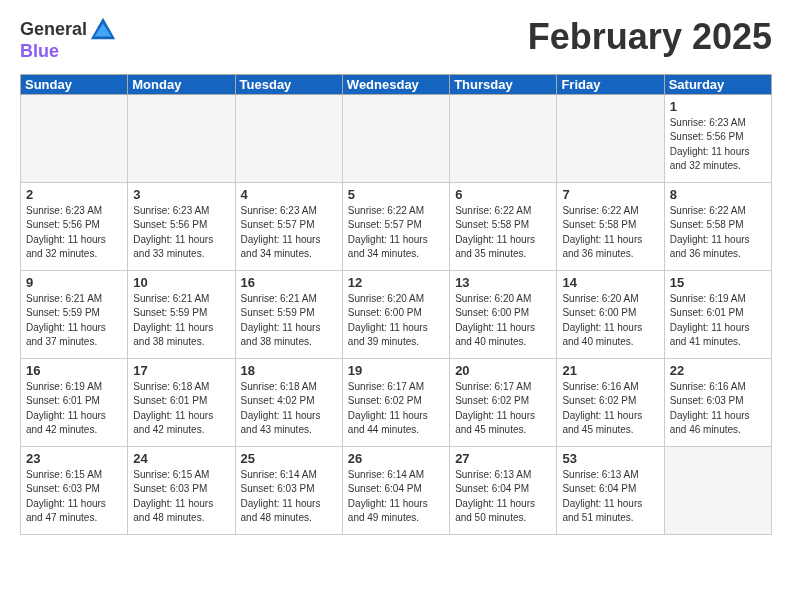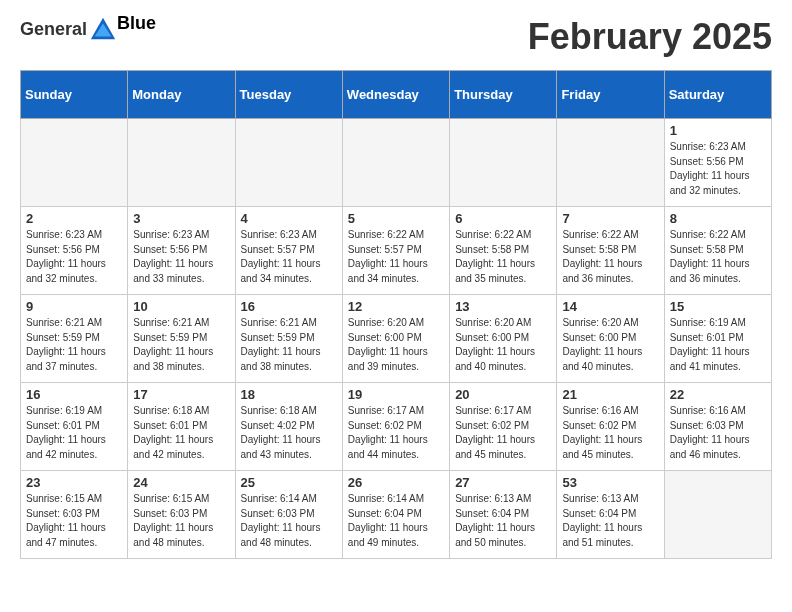--- a/index.html
+++ b/index.html
@@ -2,39 +2,39 @@
 <html><head>
   <meta charset="utf-8">
   <style>
     * { box-sizing: border-box; margin: 0; padding: 0; }
     body { font-family: Arial, sans-serif; background: #fff; width: 792px; min-height: 612px; }
     .container { padding: 16px 20px; }
     .header { display: flex; align-items: flex-start; justify-content: space-between; margin-bottom: 12px; }
     .logo { display: flex; align-items: center; }
     .logo-text { font-size: 18px; font-weight: bold; line-height: 1.1; }
     .logo-general { color: #333; }
-    .logo-blue { color: #000000; }
+    .logo-blue { color: #8b5cf6; }
     .logo-icon { width: 28px; height: 28px; margin-left: 2px; }
     .title-block { text-align: right; }
     .calendar-title { font-size: 36px; font-weight: bold; color: #333; }
     .calendar-subtitle { font-size: 14px; color: #555; }
     table { width: 100%; border-collapse: collapse; table-layout: fixed; }
-    th { background-color: #1565c0; color: #fff; font-size: 13px; font-weight: bold; padding: 16px 4px; text-align: left; border: 1px solid #aaa; }
+    th { background-color: #1565c0; color: #fff; font-size: 13px; font-weight: bold; padding: 2px 4px; text-align: left; border: 1px solid #aaa; }
     td { border: 1px solid #ccc; vertical-align: top; padding: 4px 5px; font-size: 10.5px; color: #333; background: #fff; height: 88px; }
     td.empty { background: #f5f5f5; }
     .day-number { font-size: 13px; font-weight: bold; margin-bottom: 2px; }
     .day-info { font-size: 10px; line-height: 1.45; color: #333; }
   </style>
 </head>
 <body>
 
 <div class="container">
   <div class="header">
     <div class="logo">
-      <div style="display:flex;align-items:flex-start;">
+      <div style="display:flex;flex-direction:column;align-items:flex-start;">
         <div style="display:flex;align-items:center;">
           <span class="logo-text logo-general">General</span>
           <svg class="logo-icon" viewBox="0 0 30 30" xmlns="http://www.w3.org/2000/svg">
             <polygon points="15,2 28,25 2,25" fill="#1565c0"></polygon>
             <polygon points="15,8 24,22 6,22" fill="#42a5f5"></polygon>
           </svg>
         </div>
         <span class="logo-text logo-blue" style="margin-top:-2px;">Blue</span>
       </div>
     </div>

